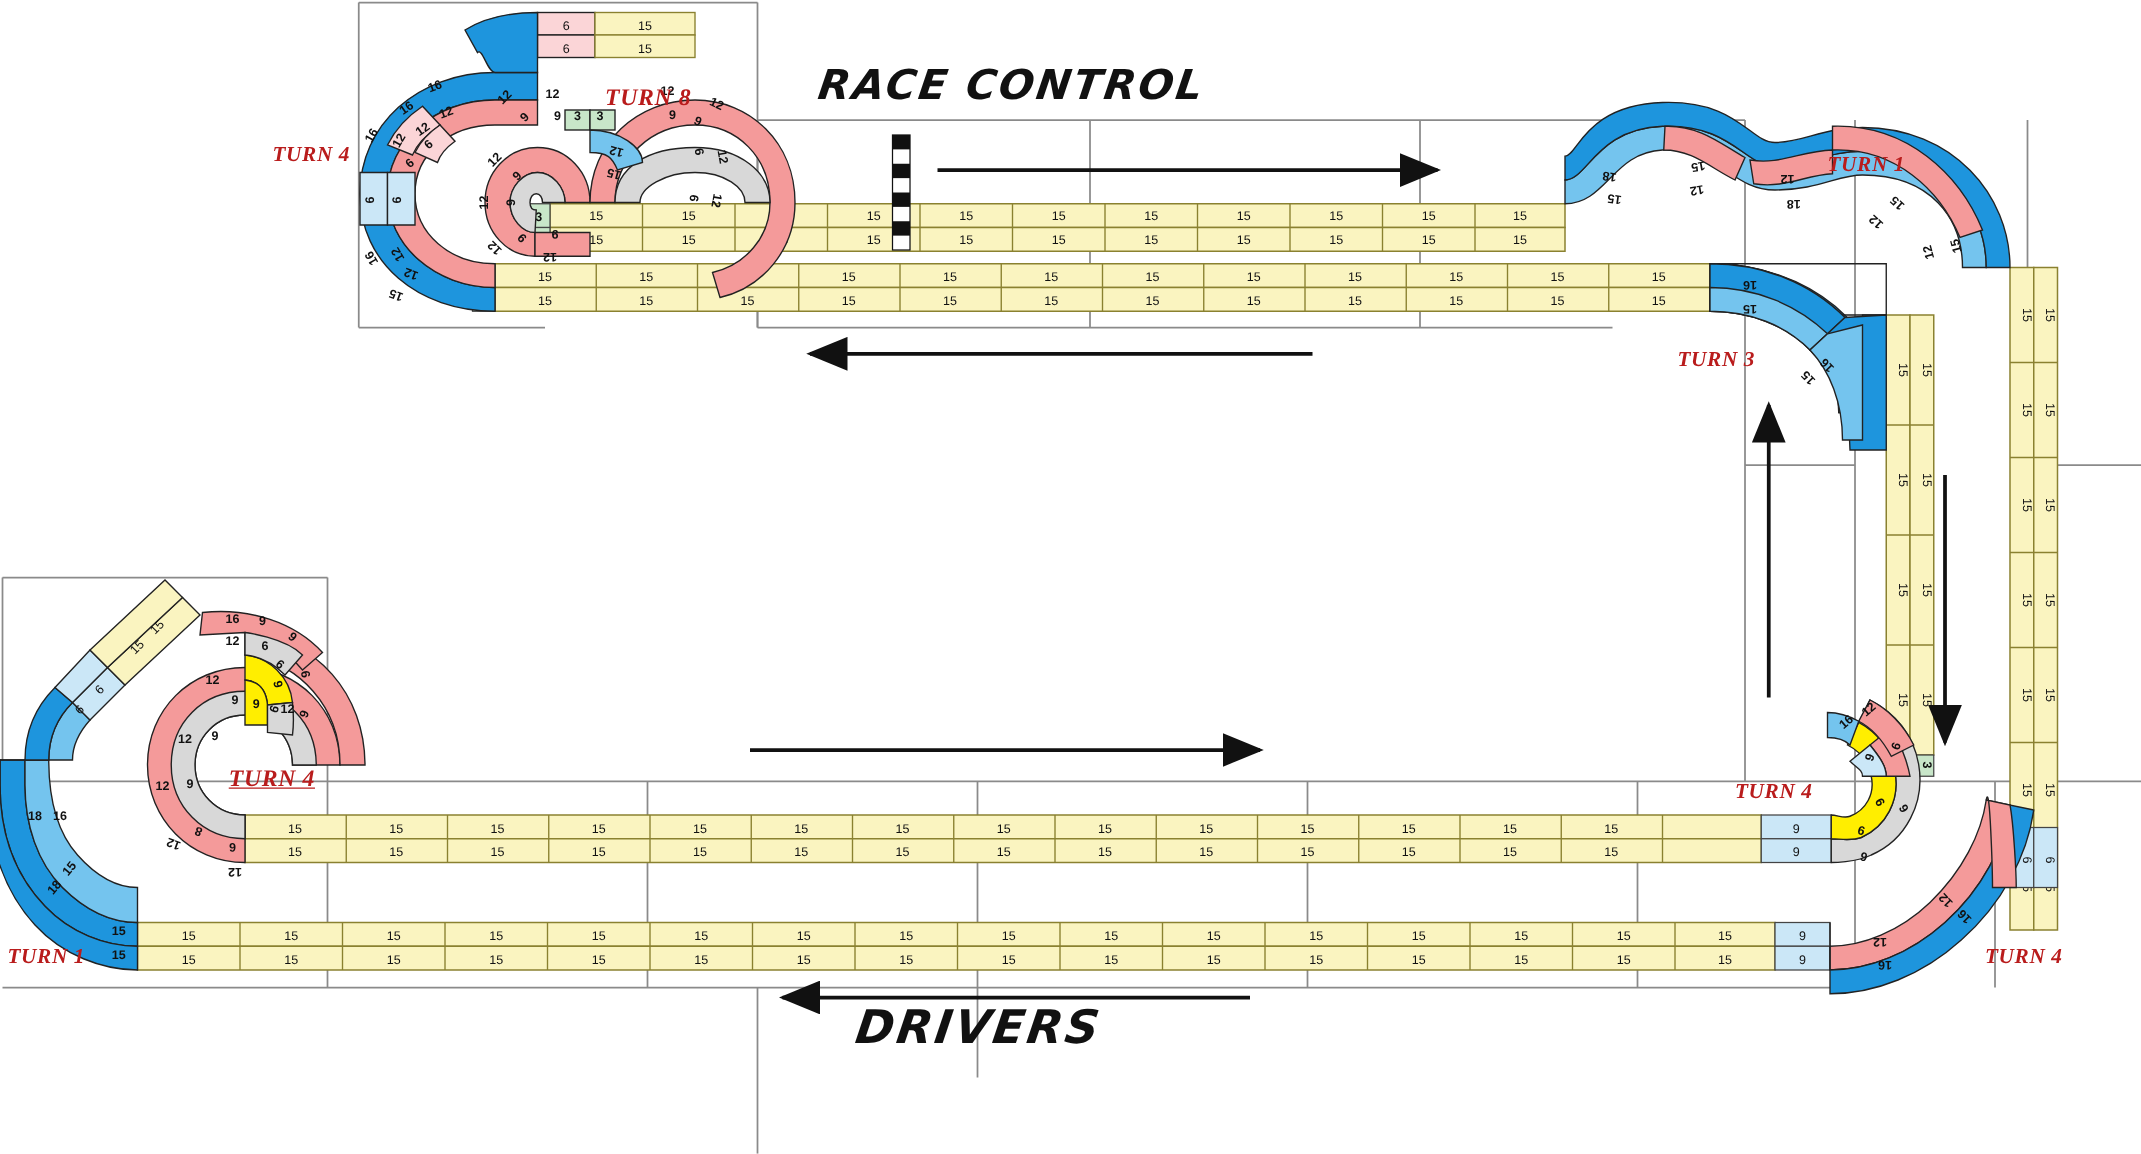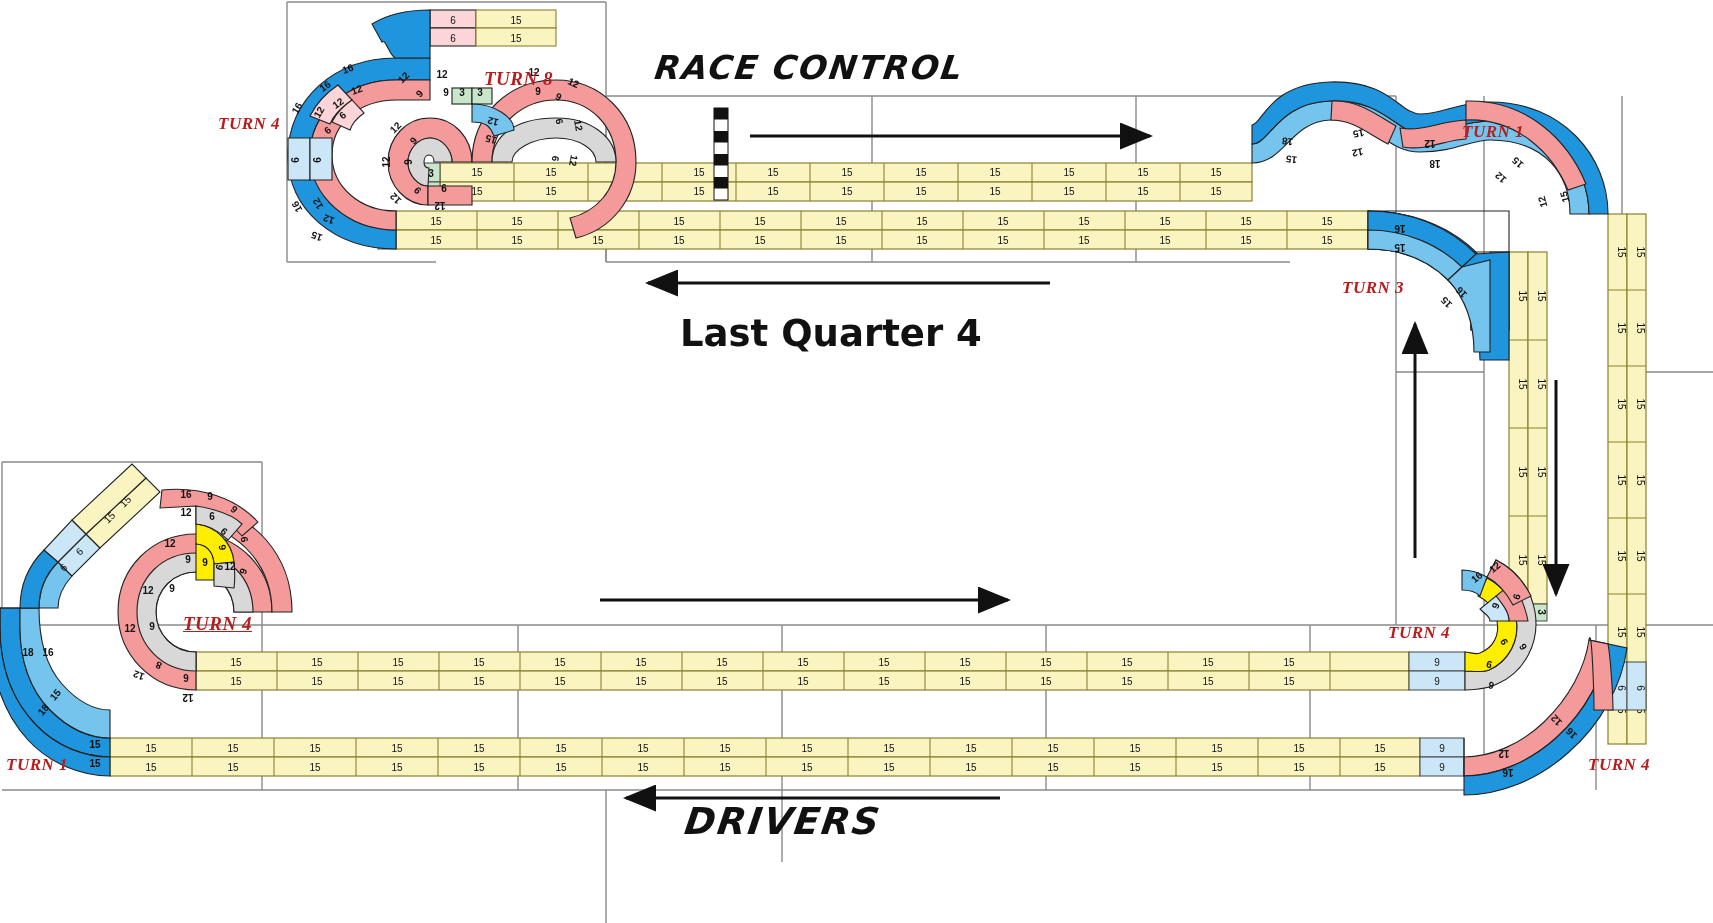--- a/index.html
+++ b/index.html
@@ -635,21 +635,20 @@
     <line x1="600" y1="600" x2="1008" y2="600" marker-end="url(#ahR)"></line>
     <line x1="1000" y1="798" x2="626" y2="798" marker-end="url(#ahR)"></line>
     <line x1="1415" y1="558" x2="1415" y2="324" marker-end="url(#ahR)"></line>
     <line x1="1556" y1="380" x2="1556" y2="594" marker-end="url(#ahR)"></line>
   </g>
 
 </svg>
 
 
 <div class="hdr" id="race-control">RACE CONTROL</div>
-<div class="hdr" id="last-quarter">Last Quarter 4</div>
 <div class="hdr" id="drivers-label">DRIVERS</div>
 
 <div class="txt-label" style="left:1462px;top:122px;font-size:17px;">TURN 1</div>
 <div class="txt-label" style="left:1588px;top:755px;font-size:17px;">TURN 4</div>
 <div class="txt-label" style="left:6px;top:755px;font-size:17px;">TURN 1</div>
 <div class="txt-label" style="left:183px;top:613px;font-size:19px;text-decoration:underline;">TURN 4</div>
 <div class="txt-label" style="left:1388px;top:623px;font-size:17px;">TURN 4</div>
 <div class="txt-label" style="left:1342px;top:278px;font-size:17px;">TURN 3</div>
 <div class="txt-label" style="left:218px;top:114px;font-size:17px;">TURN 4</div>
 <div class="txt-label" style="left:484px;top:68px;font-size:19px;">TURN 8</div>

